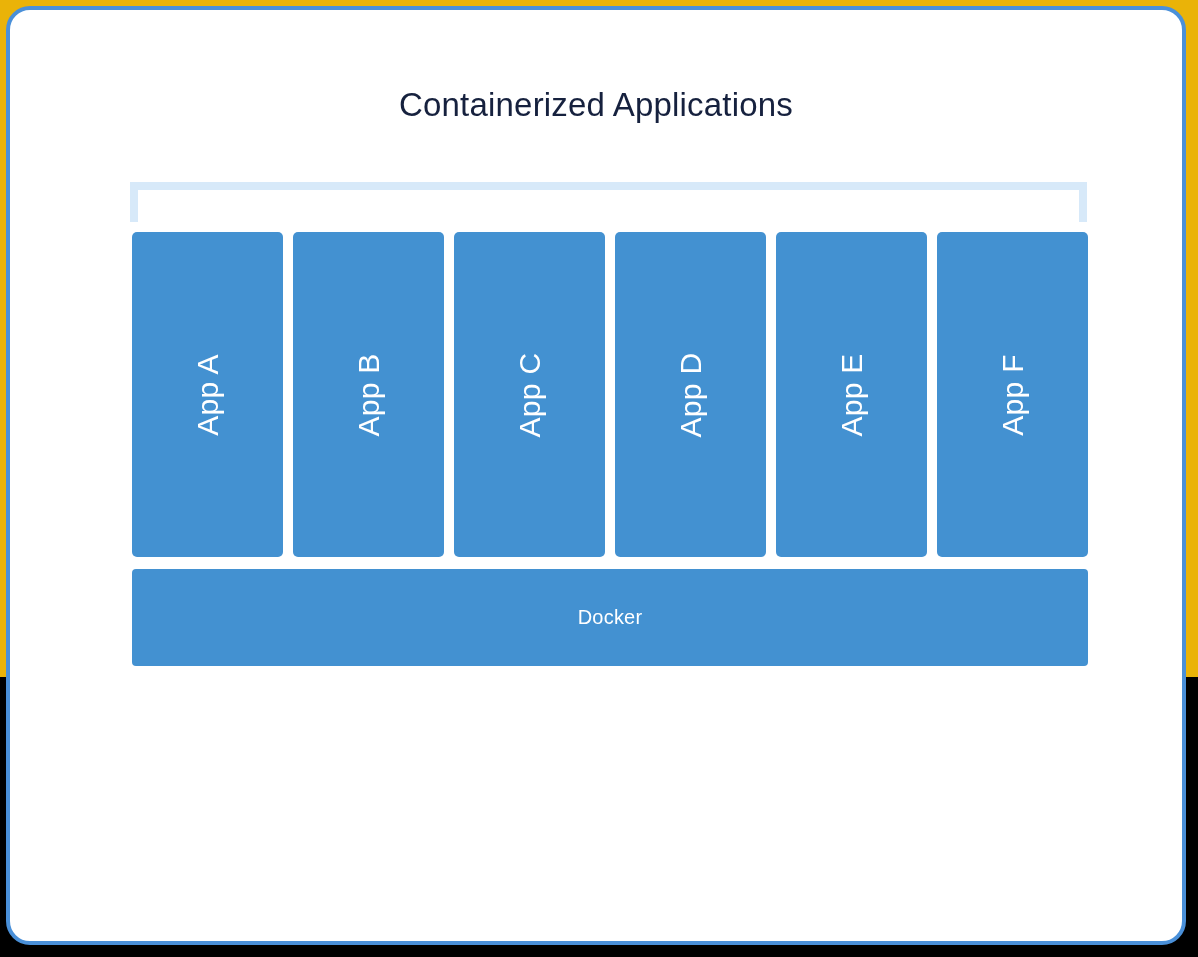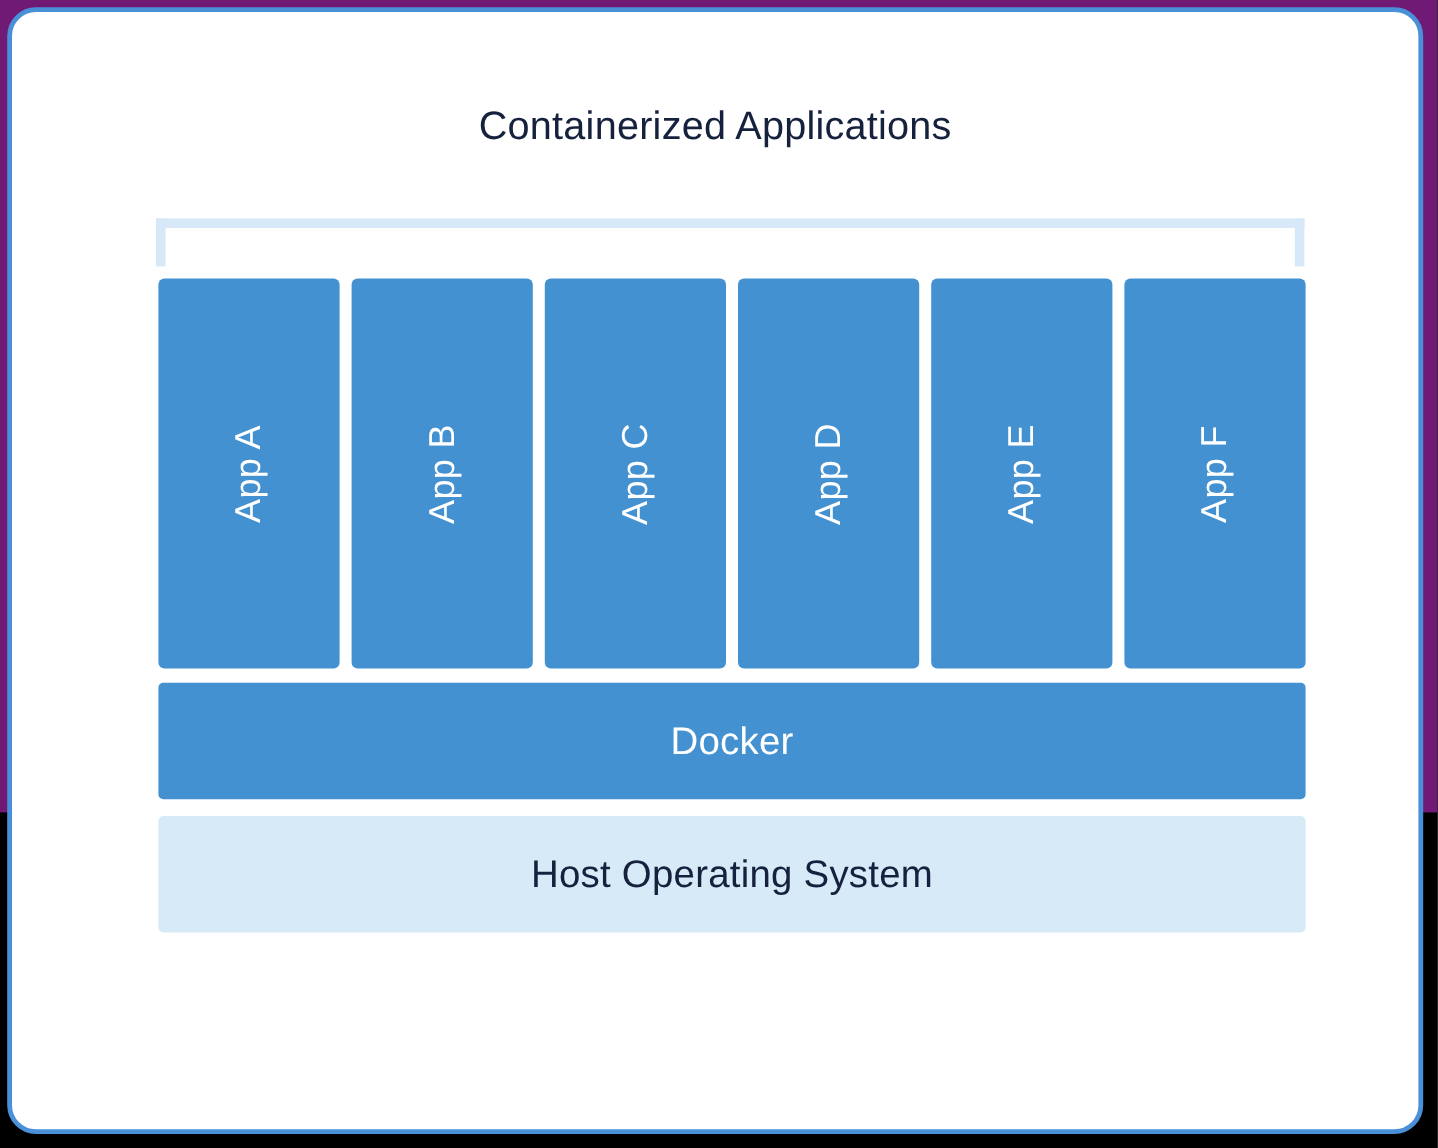--- a/index.html
+++ b/index.html
@@ -12,21 +12,21 @@
     width: 1198px;
     height: 957px;
     overflow: hidden;
     font-family: "Liberation Sans", sans-serif;
   }
 
   #stage {
     position: relative;
     width: 1198px;
     height: 677px;
-    background: #701a75;
+    background: #eab308;
   }
 
   
   #panel {
     position: absolute;
     left: 6px;
     top: 6px;
     width: 1180px;
     height: 939px;
     background: #ffffff;
@@ -94,21 +94,21 @@
 
   
   .layer-bar {
     position: absolute;
     left: 122px;
     width: 956px;
     border-radius: 4px;
     display: flex;
     align-items: center;
     justify-content: center;
-    font-size: 32px;
+    font-size: 20px;
     font-weight: 400;
     letter-spacing: 0.2px;
     box-sizing: border-box;
   }
   #layer-docker {
     top: 559px;
     height: 97px;
     background: #4391d1;
     color: #ffffff;
   }
@@ -159,17 +159,16 @@
       </div>
 
       <div class="app-box">
         <span class="app-label">App F</span>
       </div>
 
     </div>
 
     <div class="layer-bar" id="layer-docker">Docker</div>
 
-    <div class="layer-bar" id="layer-host-os">Host Operating System</div>
 
 
   </div>
 </div>
 
 </body></html>

